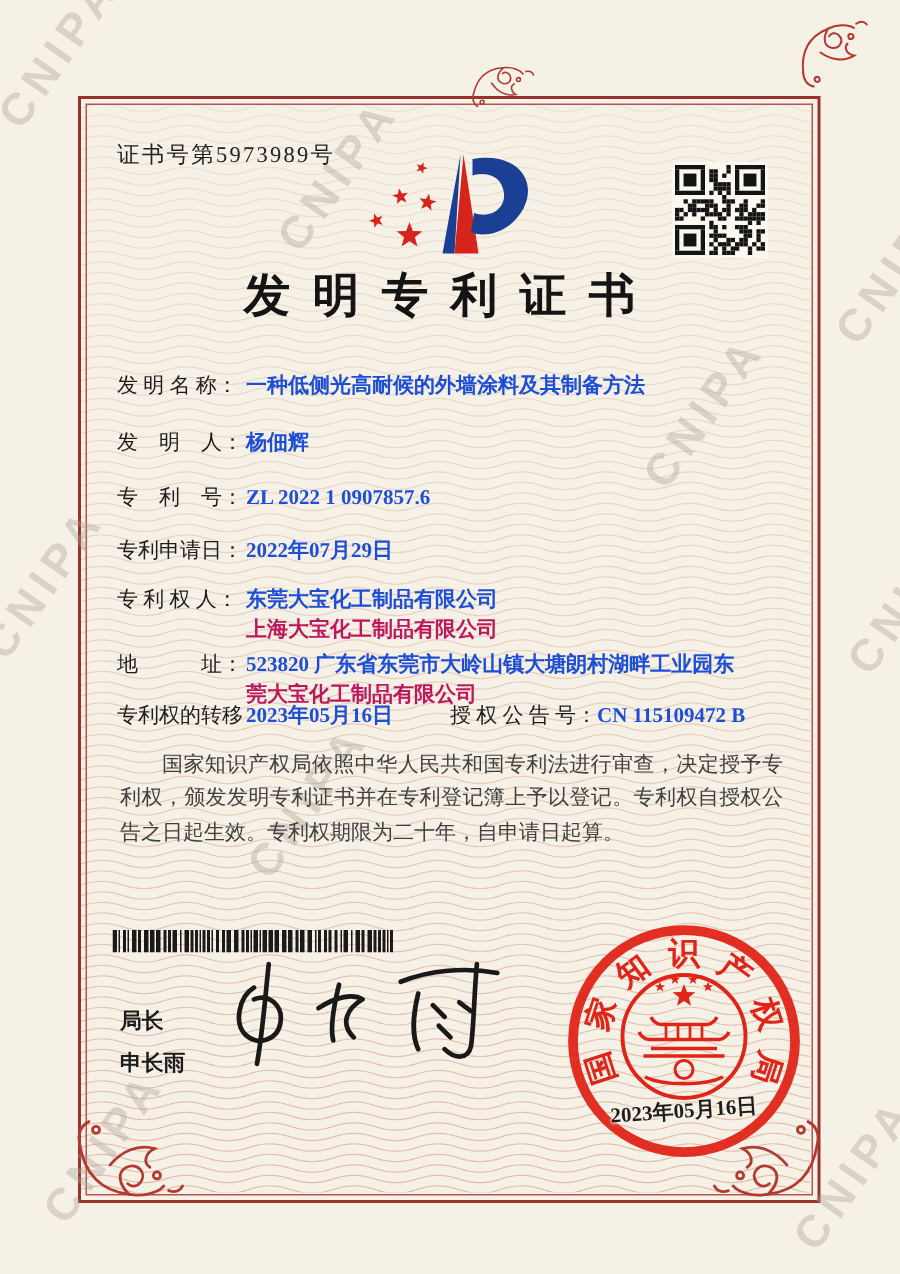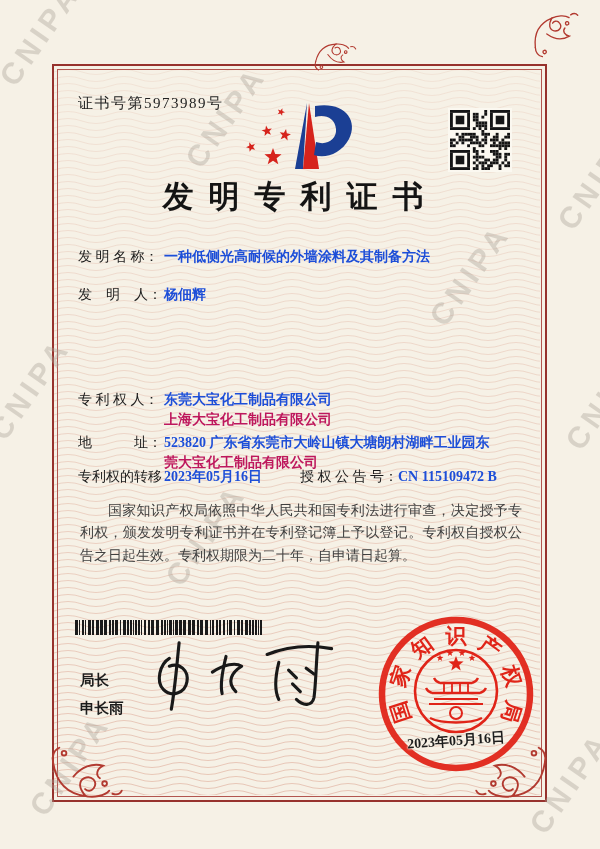--- a/index.html
+++ b/index.html
@@ -340,20 +340,26 @@
     </svg>
 
   <div class="title">发明专利证书</div>
 
   <div class="frow" style="top:248px">
     <span class="flabel">发 明 名 称：</span><span class="fval">一种低侧光高耐候的外墙涂料及其制备方法</span>
   </div>
   <div class="frow" style="top:286px">
     <span class="flabel">发　明　人：</span><span class="fval">杨佃辉</span>
   </div>
+  <div class="frow" style="top:323px">
+    <span class="flabel">专　利　号：</span><span class="fval">ZL 2022 1 0907857.6</span>
+  </div>
+  <div class="frow" style="top:358px">
+    <span class="flabel">专利申请日：</span><span class="fval">2022年07月29日</span>
+  </div>
   <div class="frow" style="top:391px">
     <span class="flabel">专 利 权 人：</span><span class="fval">东莞大宝化工制品有限公司</span>
   </div>
   <div class="fval2" style="top:411px">上海大宝化工制品有限公司</div>
   <div class="frow" style="top:434px">
     <span class="flabel">地　　　址：</span><span class="fval">523820 广东省东莞市大岭山镇大塘朗村湖畔工业园东</span>
   </div>
   <div class="fval2" style="top:454px">莞大宝化工制品有限公司</div>
   <div class="frow" style="top:468px">
     <span class="flabel">专利权的转移：</span><span class="fval">2023年05月16日</span>

